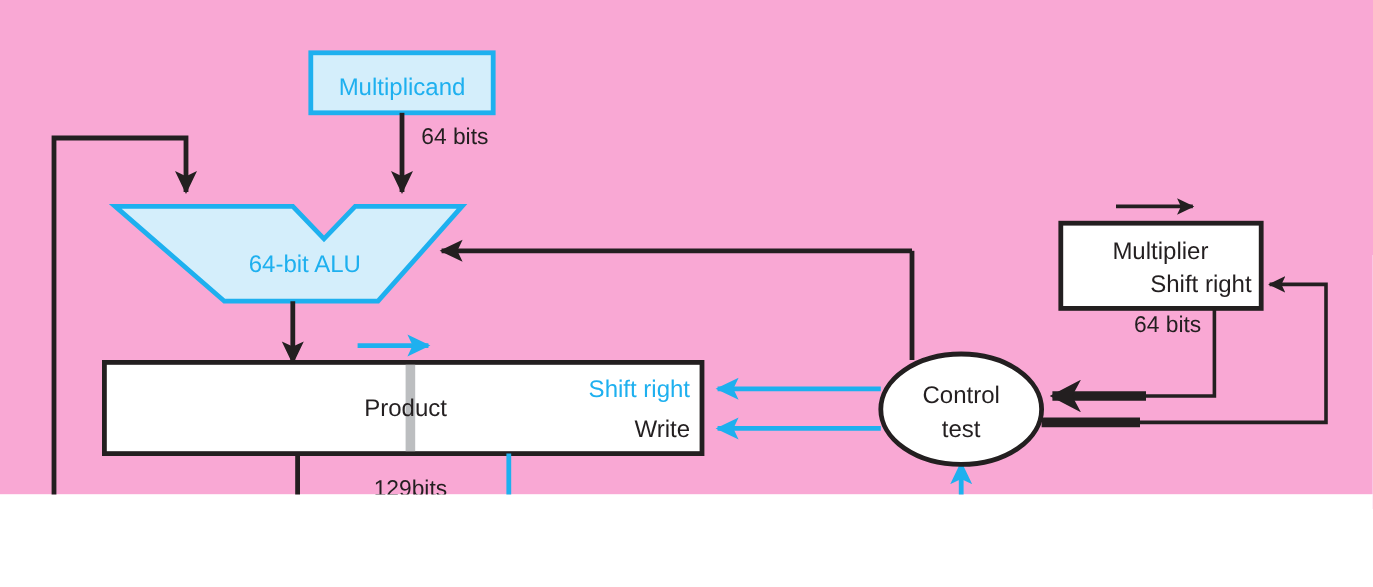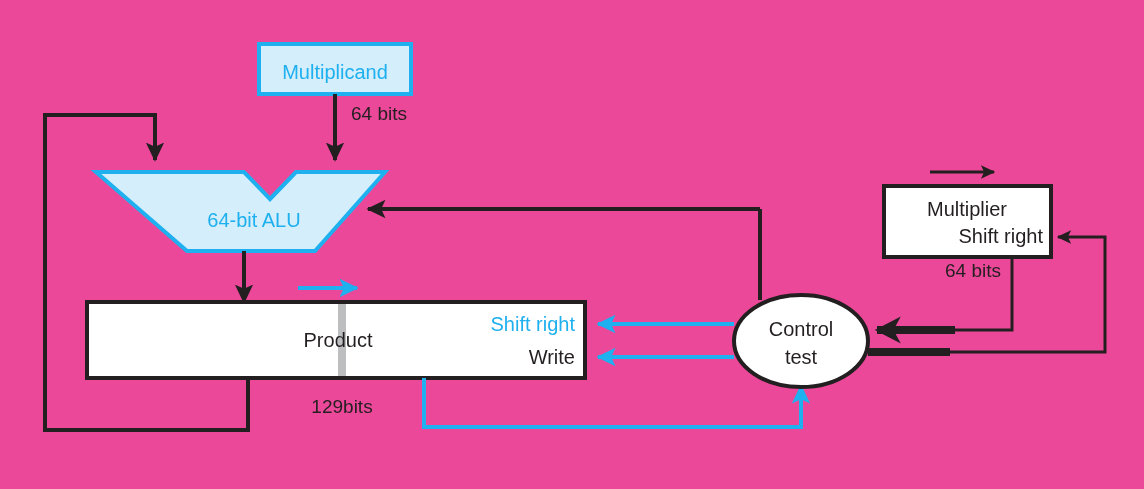--- a/index.html
+++ b/index.html
@@ -3,22 +3,22 @@
 <meta charset="utf-8">
 <style>
   html, body {
     margin: 0;
     padding: 0;
     background: #ffffff;
   }
   #diagram-root {
     position: relative;
     width: 1144px;
-    height: 489px;
-    background: #ec4899;
+    height: 412px;
+    background: #f9a8d4;
     font-family: "Liberation Sans", sans-serif;
   }
   svg#diagram-svg {
     display: block;
     width: 1144px;
     height: 489px;
   }
   .lbl {
     font-family: "Liberation Sans", sans-serif;
     font-size: 19px;

